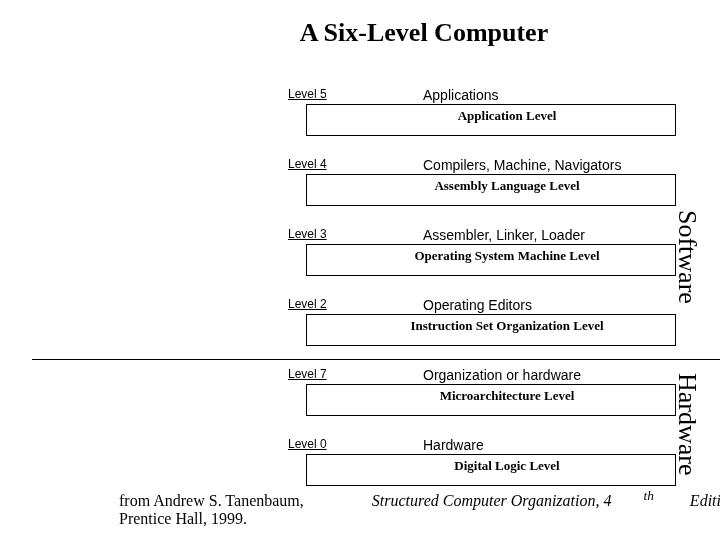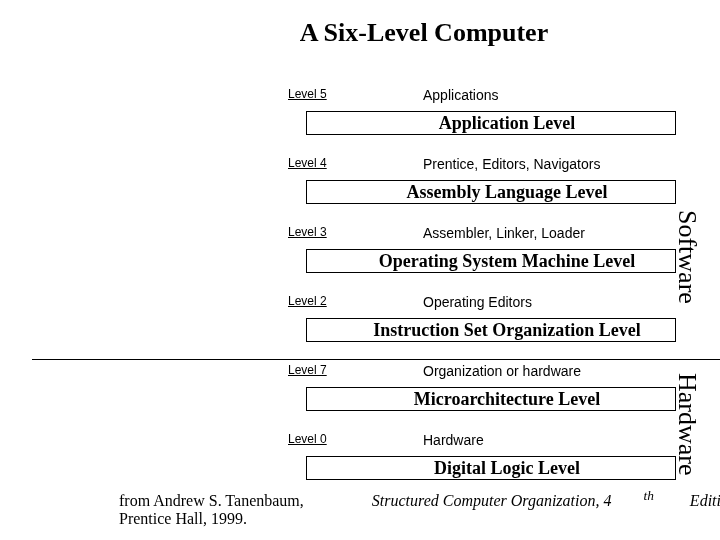--- a/index.html
+++ b/index.html
@@ -37,27 +37,27 @@
   }
   .desc {
     text-align: left;
     padding-left: 115px;
     font-size: 14px;
     margin-top: 22px;
   }
   .box {
     border: 1px solid #000;
     width: 370px;
-    height: 24px;
+    height: 32px;
     margin-left: 30px;
     text-align: center;
-    font-size: 18px;
+    font-size: 13px;
     font-weight: bold;
     line-height: 22px;
-    margin-top: 9px;
+    margin-top: 2px;
     margin-bottom: 10px;
   }
   .no-mb { margin-bottom: 0px; }
   .divider {
     position: absolute;
     height: 1px;
     background: #000;
     width: 720px;
     left: 0;
   }
@@ -89,21 +89,21 @@
 <div class="diagram">
 
   <div class="above">
     <span class="lvl-label">Level 5</span>
     <div class="desc">Applications</div>
   </div>
   <div class="box">Application Level</div>
 
   <div class="above">
     <span class="lvl-label">Level 4</span>
-    <div class="desc">Prentice, Editors, Navigators</div>
+    <div class="desc">Compilers, Machine, Navigators</div>
   </div>
   <div class="box">Assembly Language Level</div>
 
   <div class="above">
     <span class="lvl-label">Level 3</span>
     <div class="desc">Assembler, Linker, Loader</div>
   </div>
   <div class="box">Operating System Machine Level</div>
 
   <div class="above">

